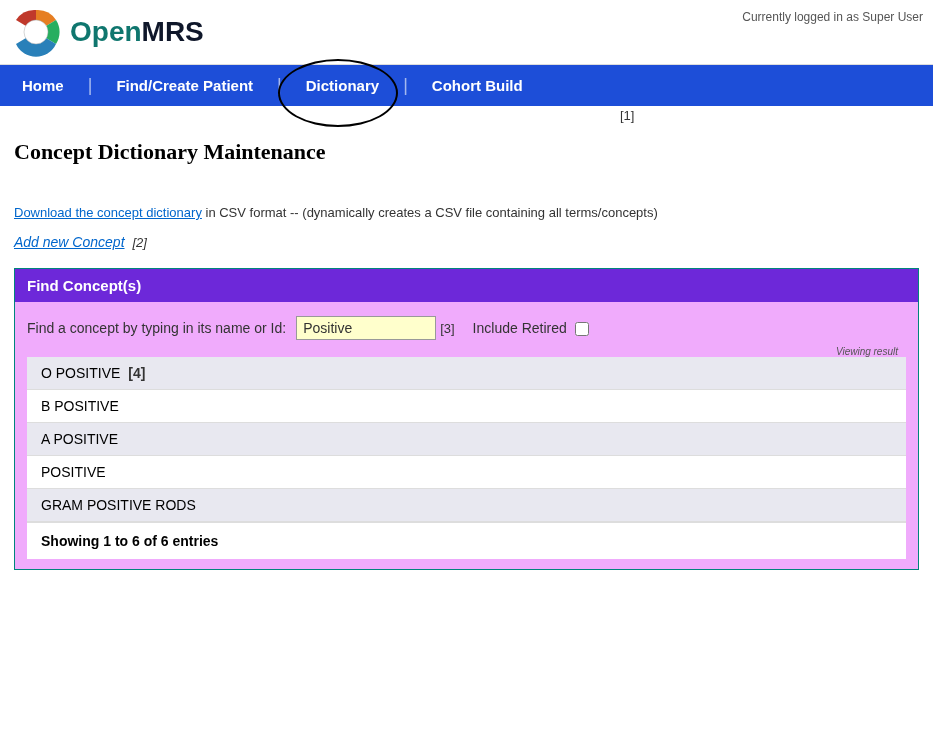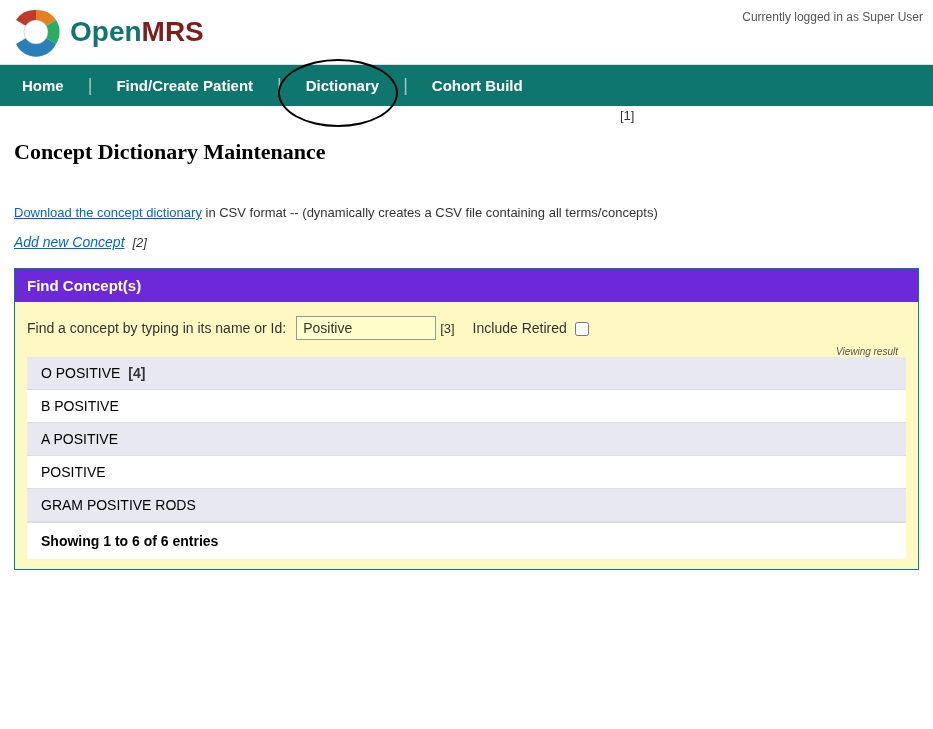--- a/index.html
+++ b/index.html
@@ -23,31 +23,31 @@
       width: 52px;
       height: 52px;
       position: relative;
     }
     .logo-text {
       font-size: 28px;
       font-weight: bold;
       color: #333;
     }
     .logo-text span.open { color: #0f766e; }
-    .logo-text span.mrs { color: #7f1d1d; text-align: right; }
+    .logo-text span.mrs { color: #0f172a; text-align: right; }
     .logged-in-text {
       font-size: 12px;
       color: #555;
       align-self: flex-start;
       padding-top: 4px;
     }
 
     
     nav {
-      background: #0f766e;
+      background: #1d4ed8;
       display: flex;
       align-items: center;
       padding: 0;
     }
     nav a {
       color: #fff;
       text-decoration: none;
       padding: 12px 22px;
       font-size: 15px;
       font-weight: bold;
@@ -123,21 +123,21 @@
     }
     .find-concept-header {
       background: #6d28d9;
       color: #fff;
       font-weight: bold;
       font-size: 15px;
       padding: 8px 12px;
     }
     .find-concept-body {
       padding: 14px 12px 10px 12px;
-      background: #fef9c3;
+      background: #f0abfc;
     }
     .search-row {
       display: flex;
       align-items: center;
       gap: 10px;
       margin-bottom: 6px;
     }
     .search-label {
       font-size: 14px;
       color: #333;

